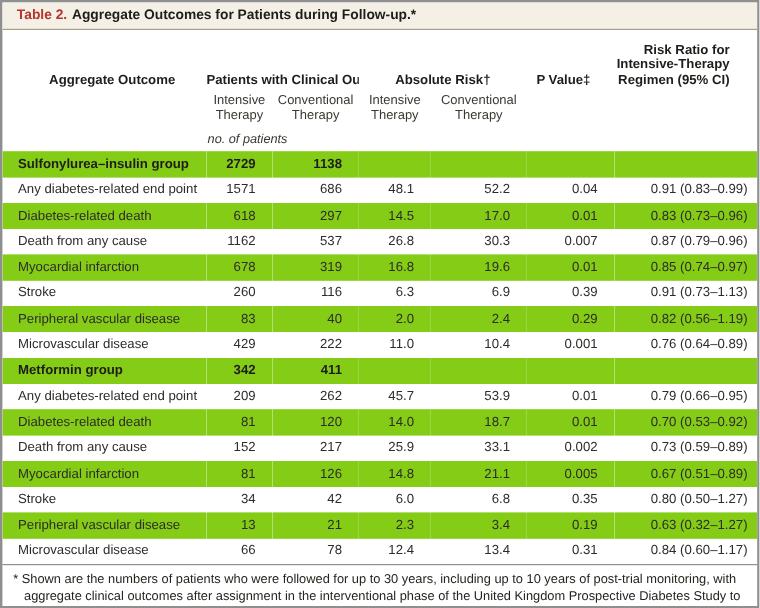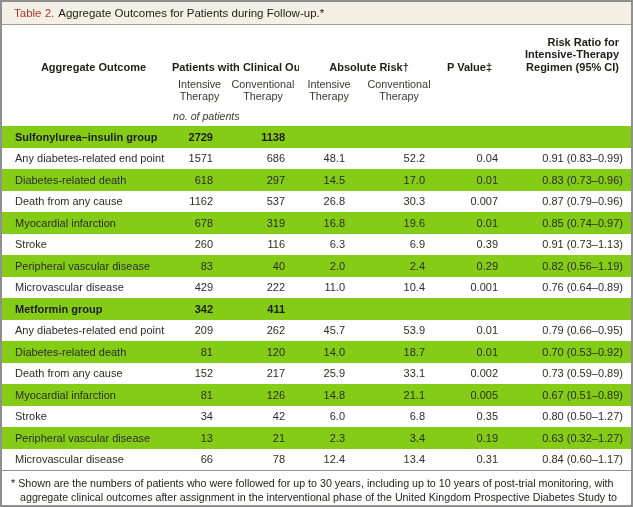--- a/index.html
+++ b/index.html
@@ -4,30 +4,30 @@
 <style>
   html,body { margin:0; padding:0; background:#ffffff; }
   .table-card {
     width:633px; height:507px; box-sizing:border-box;
     border:2px solid #8f8f8f; background:#ffffff;
     font-family:"Liberation Sans", sans-serif; color:#2e2c28;
     display:flex; flex-direction:column; overflow:hidden;
   }
   .title-bar {
     flex:0 0 auto; background:#f4f0e6; border-bottom:1px solid #a89d8b;
-    padding:5px 10px 5px 12px; font-size:11.5px; font-weight:normal; color:#1f1d1a;
+    padding:5px 10px 5px 12px; font-size:11.5px; font-weight:bold; color:#1f1d1a;
   }
   .title-label { color:#b5352c; margin-right:4px; }
   table { border-collapse:collapse; table-layout:fixed; width:100%; }
   th, td { margin:0; overflow:hidden; white-space:nowrap; }
   thead th { font-size:11px; font-weight:bold; color:#1f1d1a; vertical-align:bottom; padding:0; }
   th.outcome-h { text-align:center; padding-left:13px; padding-bottom:2px; }
   th.span-h   { text-align:center; padding-bottom:2px; }
   th.pvalue-h { text-align:center; padding-right:12px; padding-bottom:2px; }
-  th.rr-h     { text-align:right; padding-right:12px; padding-bottom:2px; line-height:12.5px; padding-top:4px; white-space:normal; }
+  th.rr-h     { text-align:right; padding-right:23px; padding-bottom:2px; line-height:12.5px; padding-top:4px; white-space:normal; }
   tr.subhead th { font-weight:normal; font-size:10.8px; color:#3a3832; text-align:center;
                   vertical-align:top; padding-top:3px; line-height:12px; white-space:normal; height:28px;margin-top:31px; }
   tr.units td { font-style:italic; font-size:10.6px; color:#3a3832; 
                 height:18px; vertical-align:middle; }
   tbody td { font-size:11px; height:19.5px; vertical-align:middle; color:#2e2c28; }
   td.outcome { text-align:left; padding-left:13px; }
   td.num  { text-align:right; padding-right:14px; }
   td.rr   { padding-right:8px;margin-top:32px; }
   tr.beige { background:#84cc16; }
   tr.grouprow td { font-weight:bold; color:#1f1d1a; }

